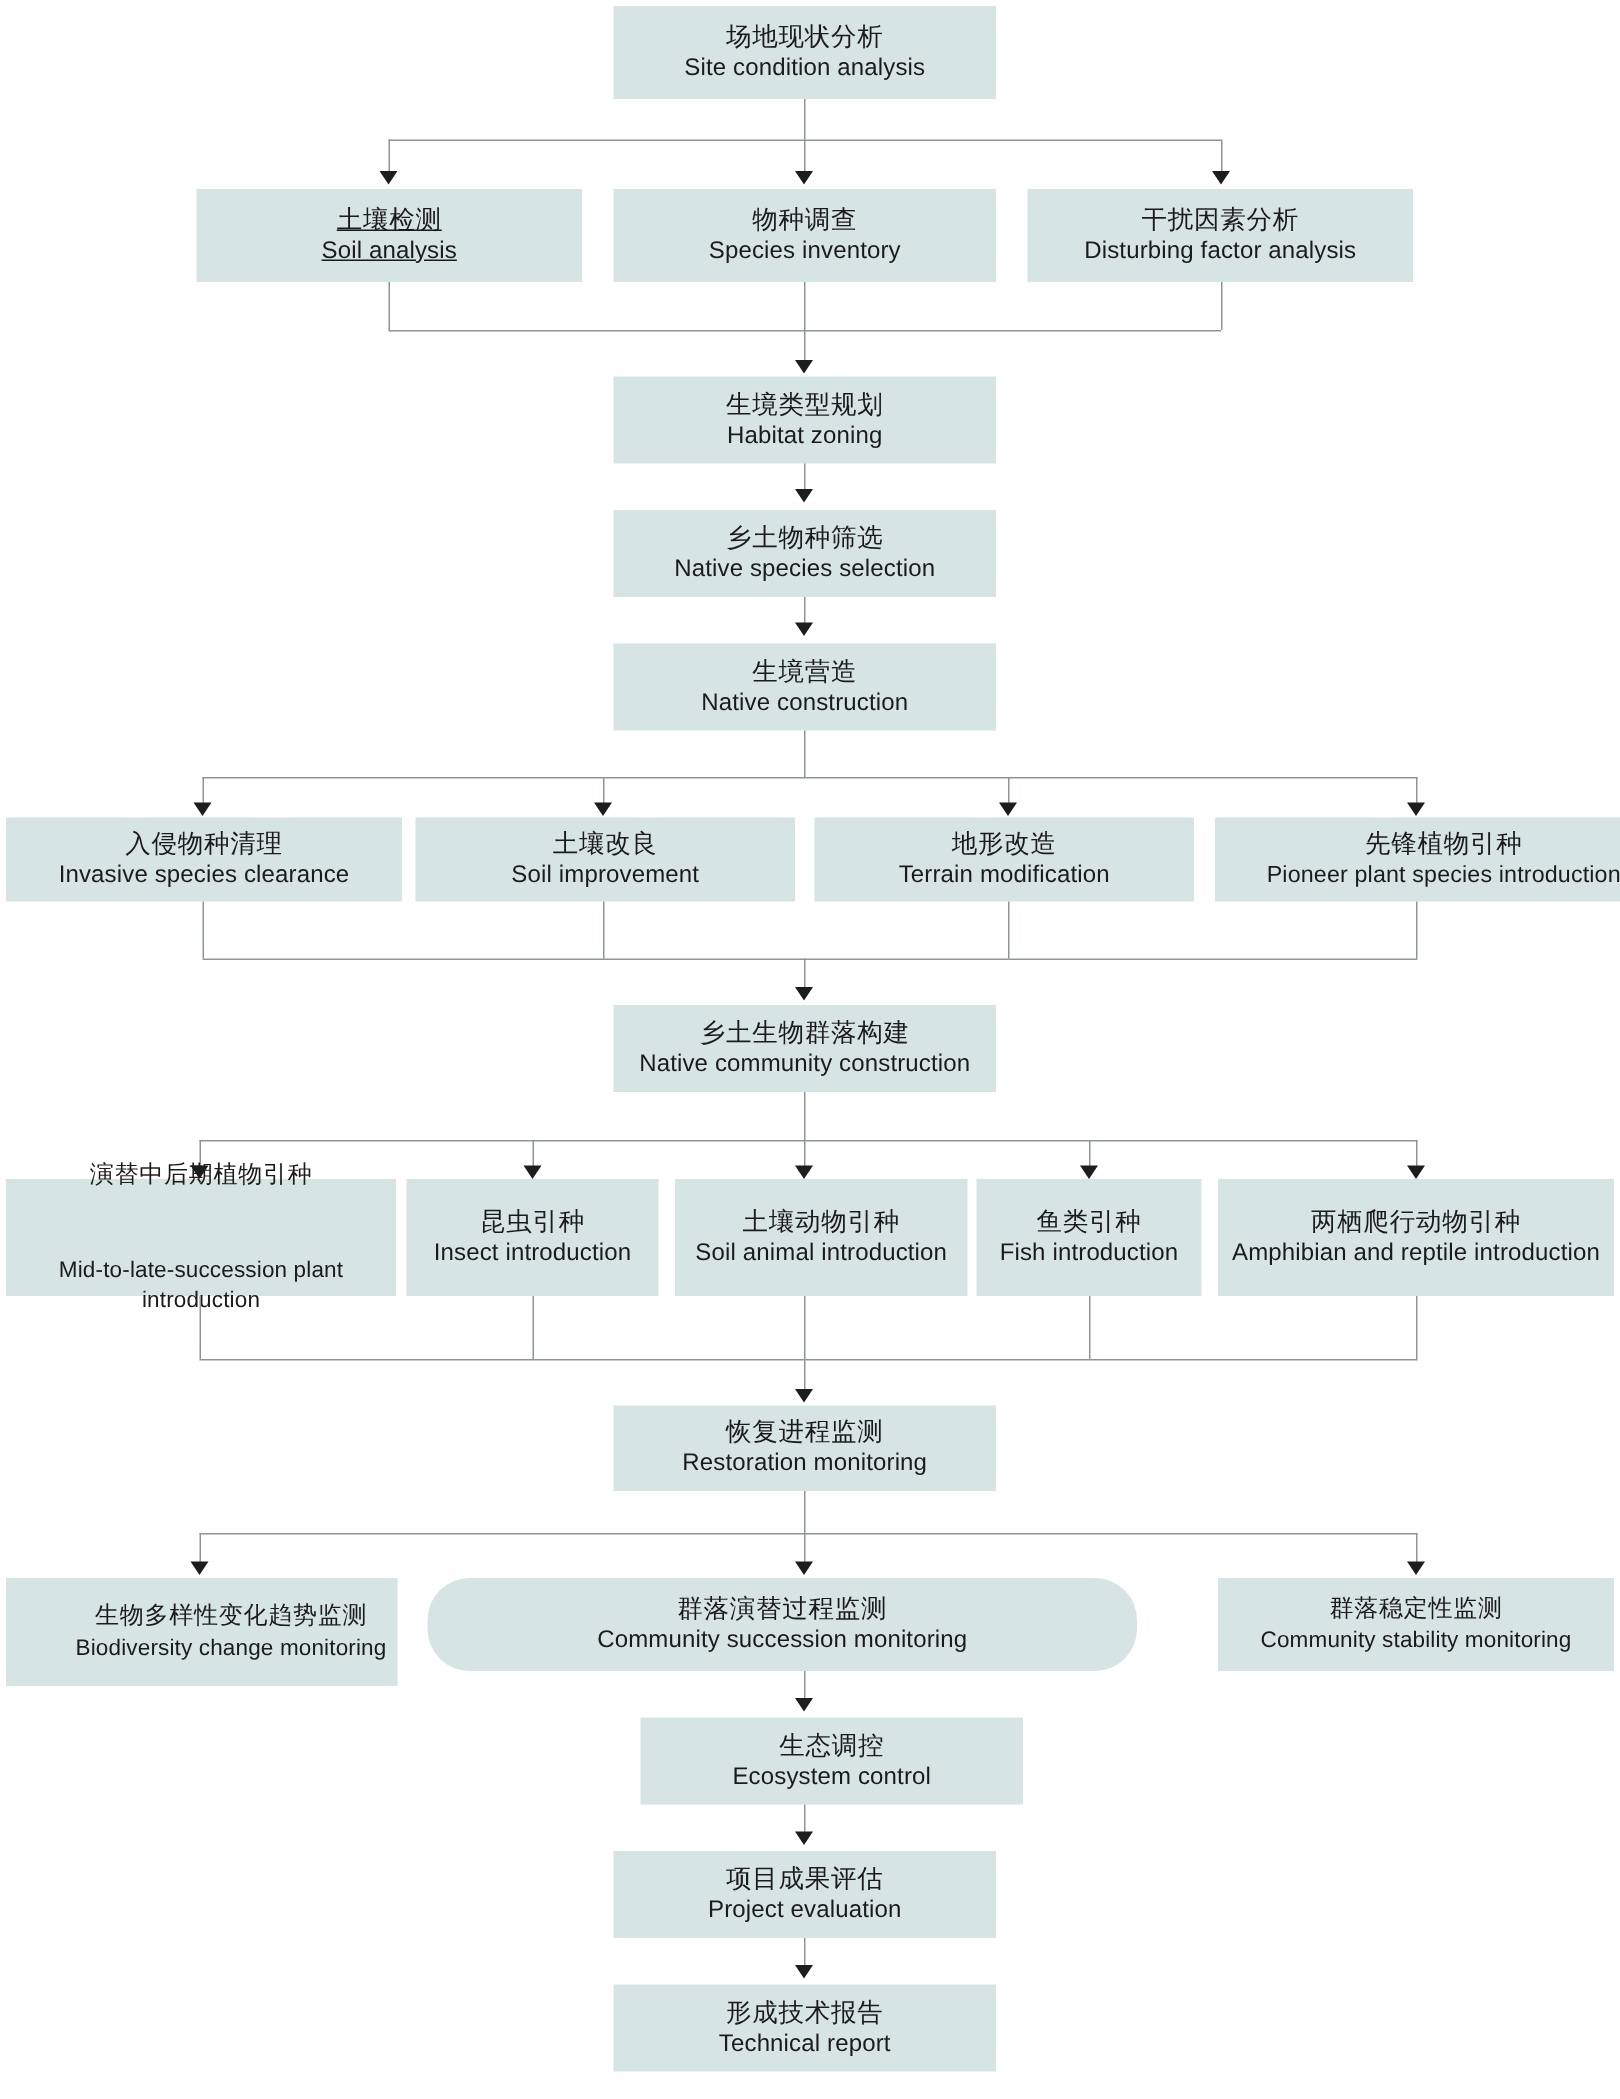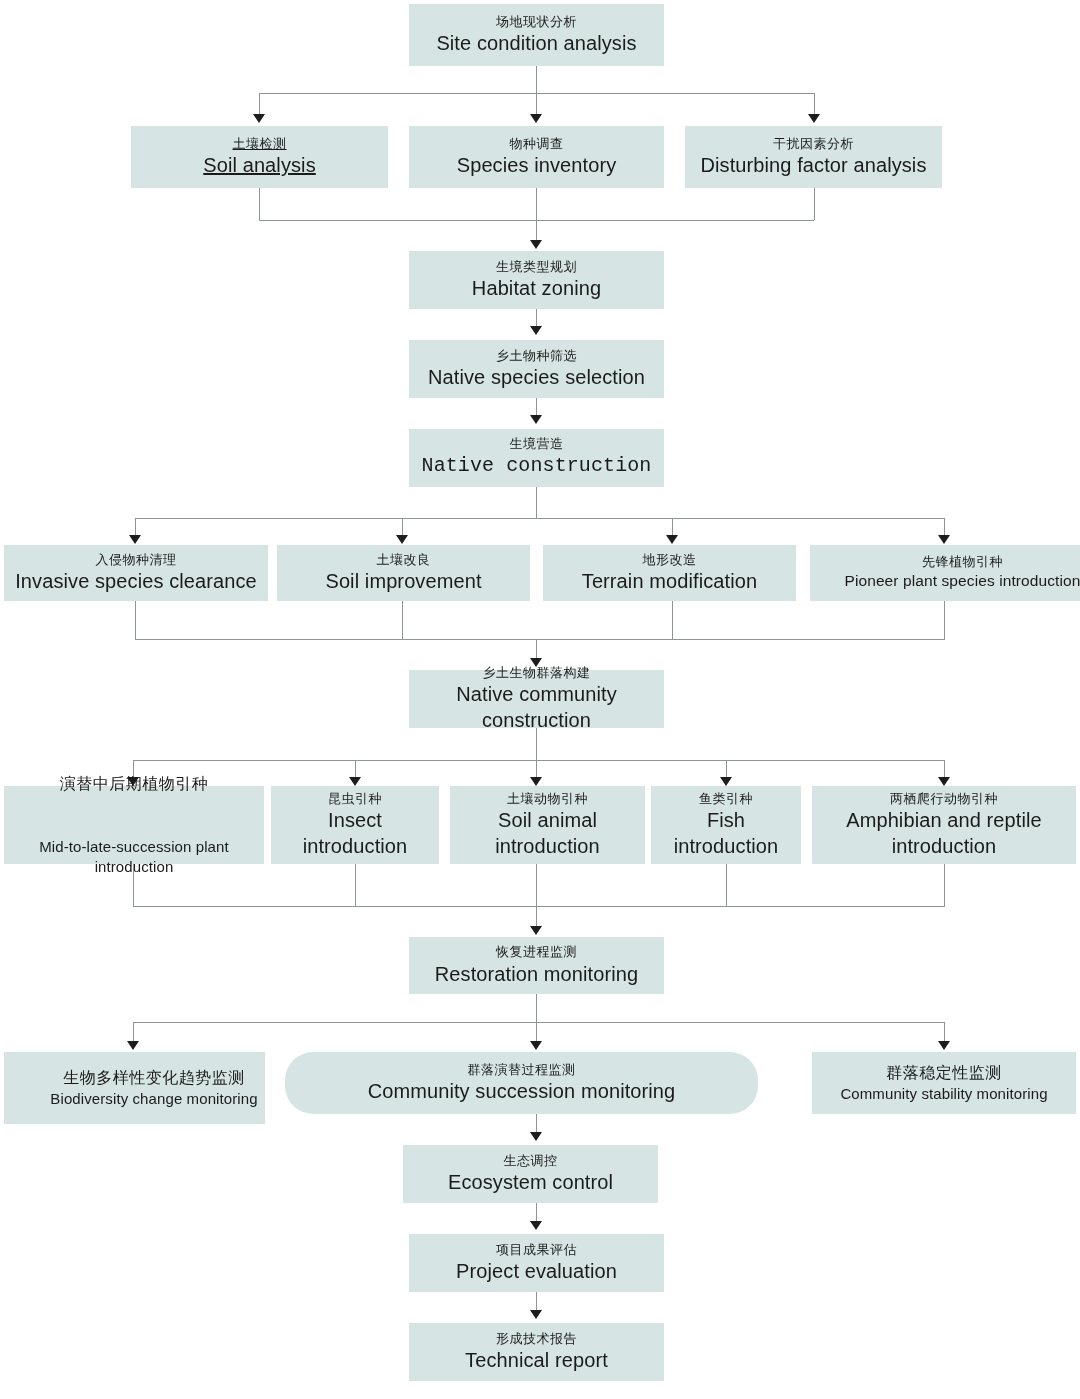--- a/index.html
+++ b/index.html
@@ -21,26 +21,26 @@
     display:flex;
     flex-direction:column;
     align-items:center;
     justify-content:center;
     text-align:center;
     color:#1b1b1b;
     padding:4px 6px;
     line-height:1.30;
   }
   .node .cn{
-    font-size:13px;
+    font-size:17px;
     letter-spacing:0.5px;
     white-space:nowrap;
   }
   .node .en{
-    font-size:20px;
+    font-size:16px;
     letter-spacing:0.1px;
   }
   .node.tight .en{font-size:15.5px;}
   .node.small .cn{font-size:16px;}
   .node.small .en{font-size:15px;}
 
   
   .vline,.hline{
     position:absolute;
     background:#8e9596;
@@ -101,21 +101,21 @@
   <div class="vline" style="left:536px;top:309px;height:21px;"></div>
   <div class="arrow" style="left:530px;top:326px;"></div>
 
   <div class="node" style="left:409px;top:340px;width:255px;height:58px;">
     <div class="cn">乡土物种筛选</div>
     <div class="en">Native species selection</div>
   </div>
   <div class="vline" style="left:536px;top:398px;height:21px;"></div>
   <div class="arrow" style="left:530px;top:415px;"></div>
 
-  <div class="node" style="left:409px;top:429px;width:255px;height:58px;font-family:Liberation Mono, monospace;">
+  <div class="node" style="left:409px;top:429px;width:255px;height:58px;">
     <div class="cn">生境营造</div>
     <div class="en">Native construction</div>
   </div>
 
   <div class="vline" style="left:536px;top:487px;height:31px;"></div>
   <div class="hline" style="left:135px;top:518px;width:810px;"></div>
   <div class="vline" style="left:135px;top:518px;height:21px;"></div>
   <div class="vline" style="left:402px;top:518px;height:21px;"></div>
   <div class="vline" style="left:672px;top:518px;height:21px;"></div>
   <div class="vline" style="left:944px;top:518px;height:21px;"></div>
@@ -220,21 +220,21 @@
     <div class="en">Community succession monitoring</div>
   </div>
   <div class="node small" style="left:812px;top:1052px;width:264px;height:62px;">
     <div class="cn">群落稳定性监测</div>
     <div class="en">Community stability monitoring</div>
   </div>
 
   <div class="vline" style="left:536px;top:1114px;height:22px;"></div>
   <div class="arrow" style="left:530px;top:1132px;"></div>
 
-  <div class="node" style="left:403px;top:1145px;width:255px;height:58px;">
+  <div class="node" style="left:427px;top:1145px;width:255px;height:58px;">
     <div class="cn">生态调控</div>
     <div class="en">Ecosystem control</div>
   </div>
   <div class="vline" style="left:536px;top:1203px;height:22px;"></div>
   <div class="arrow" style="left:530px;top:1221px;"></div>
 
   <div class="node" style="left:409px;top:1234px;width:255px;height:58px;">
     <div class="cn">项目成果评估</div>
     <div class="en">Project evaluation</div>
   </div>

